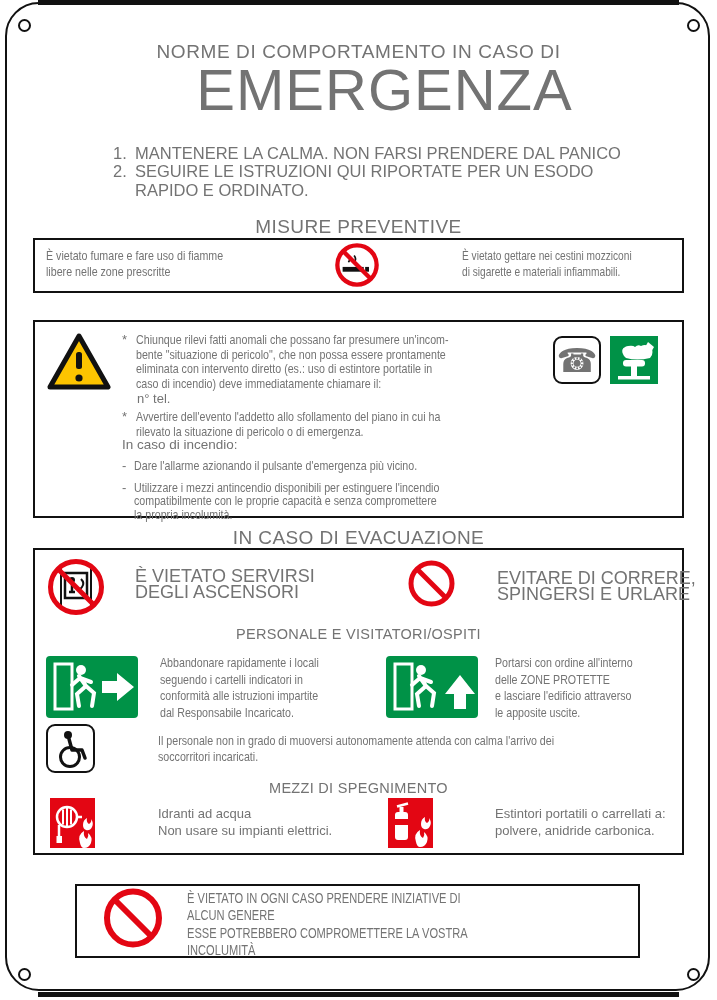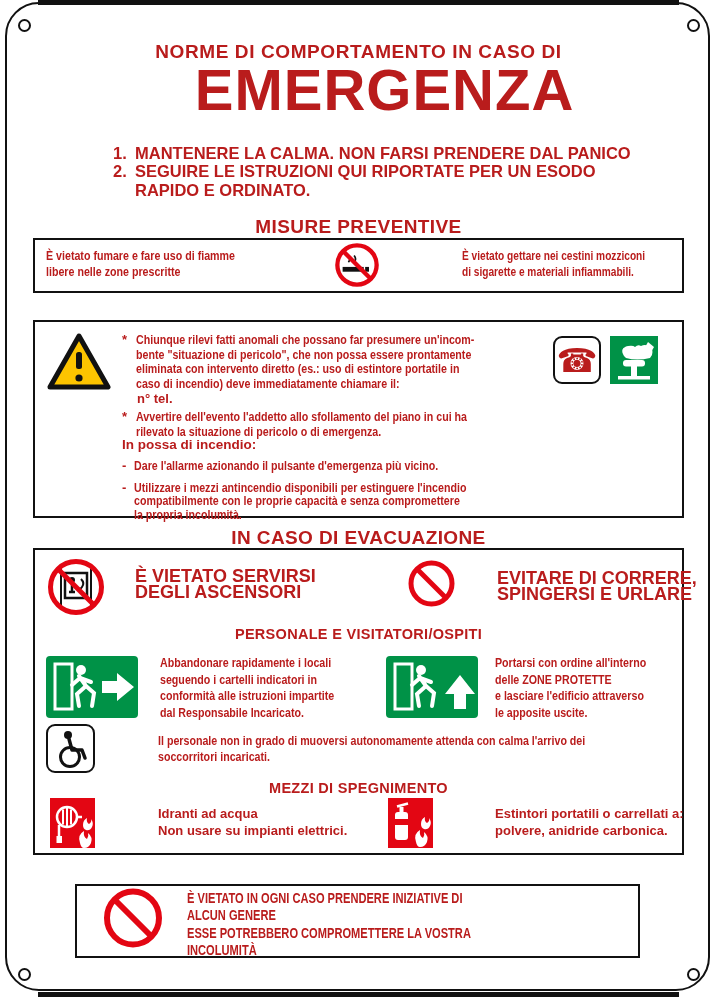--- a/index.html
+++ b/index.html
@@ -1,17 +1,17 @@
 <!DOCTYPE html>
 <html><head>
 <meta charset="utf-8">
 <style>
   html,body{margin:0;padding:0;background:#ffffff;}
   #stage{position:relative;width:717px;height:1000px;background:#ffffff;overflow:hidden;
-         font-family:"Liberation Sans","DejaVu Sans",sans-serif;color:#b91c1c;font-weight:700;}
+         font-family:"Liberation Sans","DejaVu Sans",sans-serif;color:#737373;font-weight:400;}
   .abs{position:absolute;}
   .ctr{left:0;width:717px;text-align:center;}
   .ml{white-space:pre-line;}
   .sq82{transform:scaleX(0.82);transform-origin:0 0;}
   .sq78{transform:scaleX(0.78);transform-origin:0 0;}
   .sq74{transform:scaleX(0.74);transform-origin:0 0;}
   .plate{left:5px;top:2px;width:705px;height:989px;border:2px solid #111;border-radius:34px;box-sizing:border-box;}
   .edgebar{left:38px;width:641px;height:5px;background:#111;}
   .screw{width:9px;height:9px;border:2px solid #111;border-radius:50%;background:#fff;}
   .kicker{top:41px;font-size:19px;letter-spacing:0.6px;}
@@ -77,21 +77,21 @@
 
   <div class="abs body13" style="left:122px;top:333px;">*</div>
   <div class="abs body13 ml sq82" style="left:136px;top:333px;width:510px;">Chiunque rilevi fatti anomali che possano far presumere un'incom-
 bente "situazione di pericolo", che non possa essere prontamente
 eliminata con intervento diretto (es.: uso di estintore portatile in
 caso di incendio) deve immediatamente chiamare il:</div>
   <div class="abs body13" style="left:137px;top:392px;text-align:right;">n° tel.</div>
   <div class="abs body13" style="left:122px;top:410px;">*</div>
   <div class="abs body13 ml sq82" style="left:136px;top:410px;width:510px;">Avvertire dell'evento l'addetto allo sfollamento del piano in cui ha
 rilevato la situazione di pericolo o di emergenza.</div>
-  <div class="abs" style="left:122px;top:437px;font-size:13.5px;">In possa di incendio:</div>
+  <div class="abs" style="left:122px;top:437px;font-size:13.5px;">In caso di incendio:</div>
   <div class="abs body13" style="left:122px;top:459px;">-</div>
   <div class="abs body13 sq82" style="left:134px;top:459px;width:510px;white-space:nowrap;">Dare l'allarme azionando il pulsante d'emergenza più vicino.</div>
   <div class="abs body13" style="left:122px;top:481px;">-</div>
   <div class="abs ml sq82" style="left:134px;top:481px;width:510px;font-size:13px;line-height:13.4px;">Utilizzare i mezzi antincendio disponibili per estinguere l'incendio
 compatibilmente con le proprie capacità e senza compromettere
 la propria incolumità.</div>
 
   <div class="abs phonebox" style="left:553px;top:336px;">
     <span>☎</span>
   </div>

